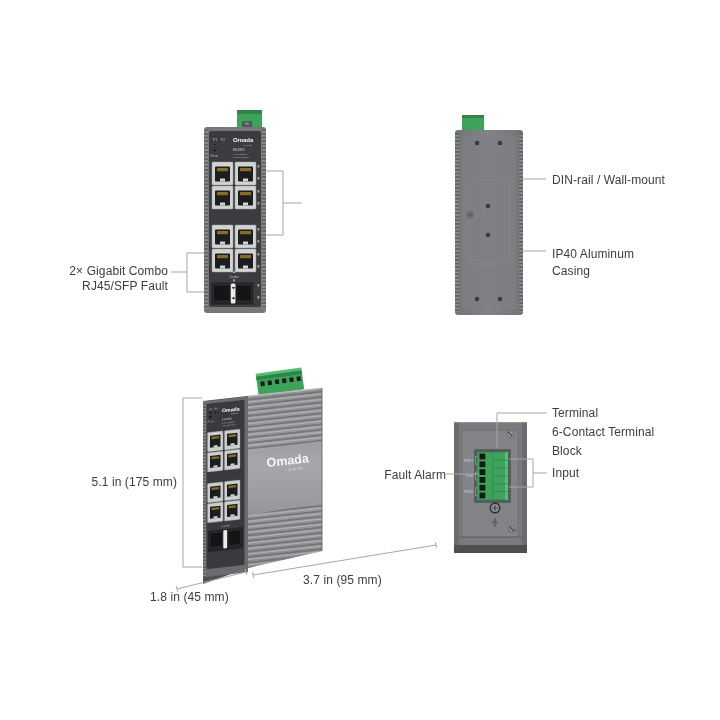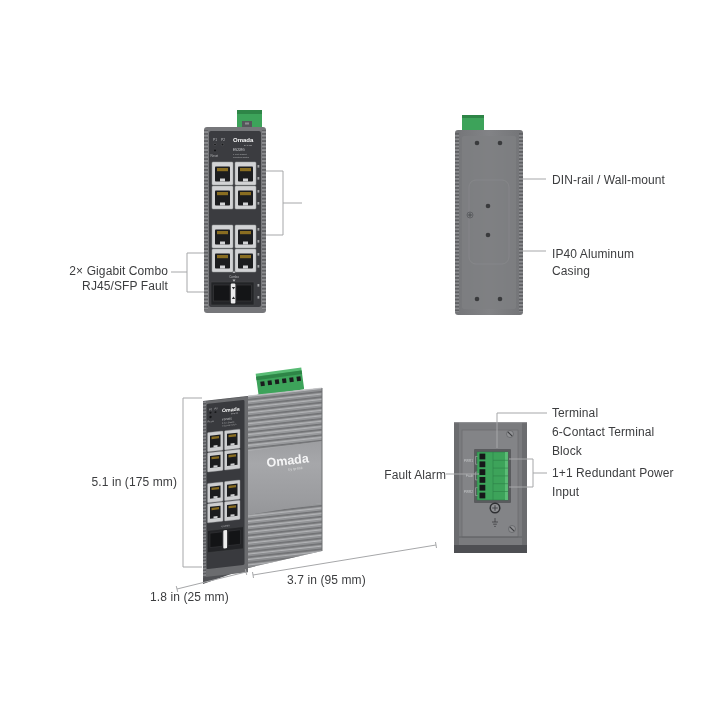--- a/index.html
+++ b/index.html
@@ -388,23 +388,22 @@
 
   <div class="label lh19" style="left:552px;top:404px">
     <div>Terminal</div>
     <div>6-Contact Terminal</div>
     <div>Block</div>
   </div>
 
   <div class="label r" style="right:274px;top:467px">Fault Alarm</div>
 
   <div class="label lh19" style="left:552px;top:464px">
-    <div>1+1 Redundant Power</div>
     <div>Input</div>
   </div>
 
   <div class="label r" style="right:543px;top:474px">5.1 in (175 mm)</div>
 
-  <div class="label" style="left:150px;top:589px">1.8 in (25 mm)</div>
-
-  <div class="label" style="left:287px;top:572px">3.7 in (95 mm)</div>
+  <div class="label" style="left:150px;top:589px">1.8 in (45 mm)</div>
+
+  <div class="label" style="left:303px;top:572px">3.7 in (95 mm)</div>
 
 </div>
 
 </body></html>

